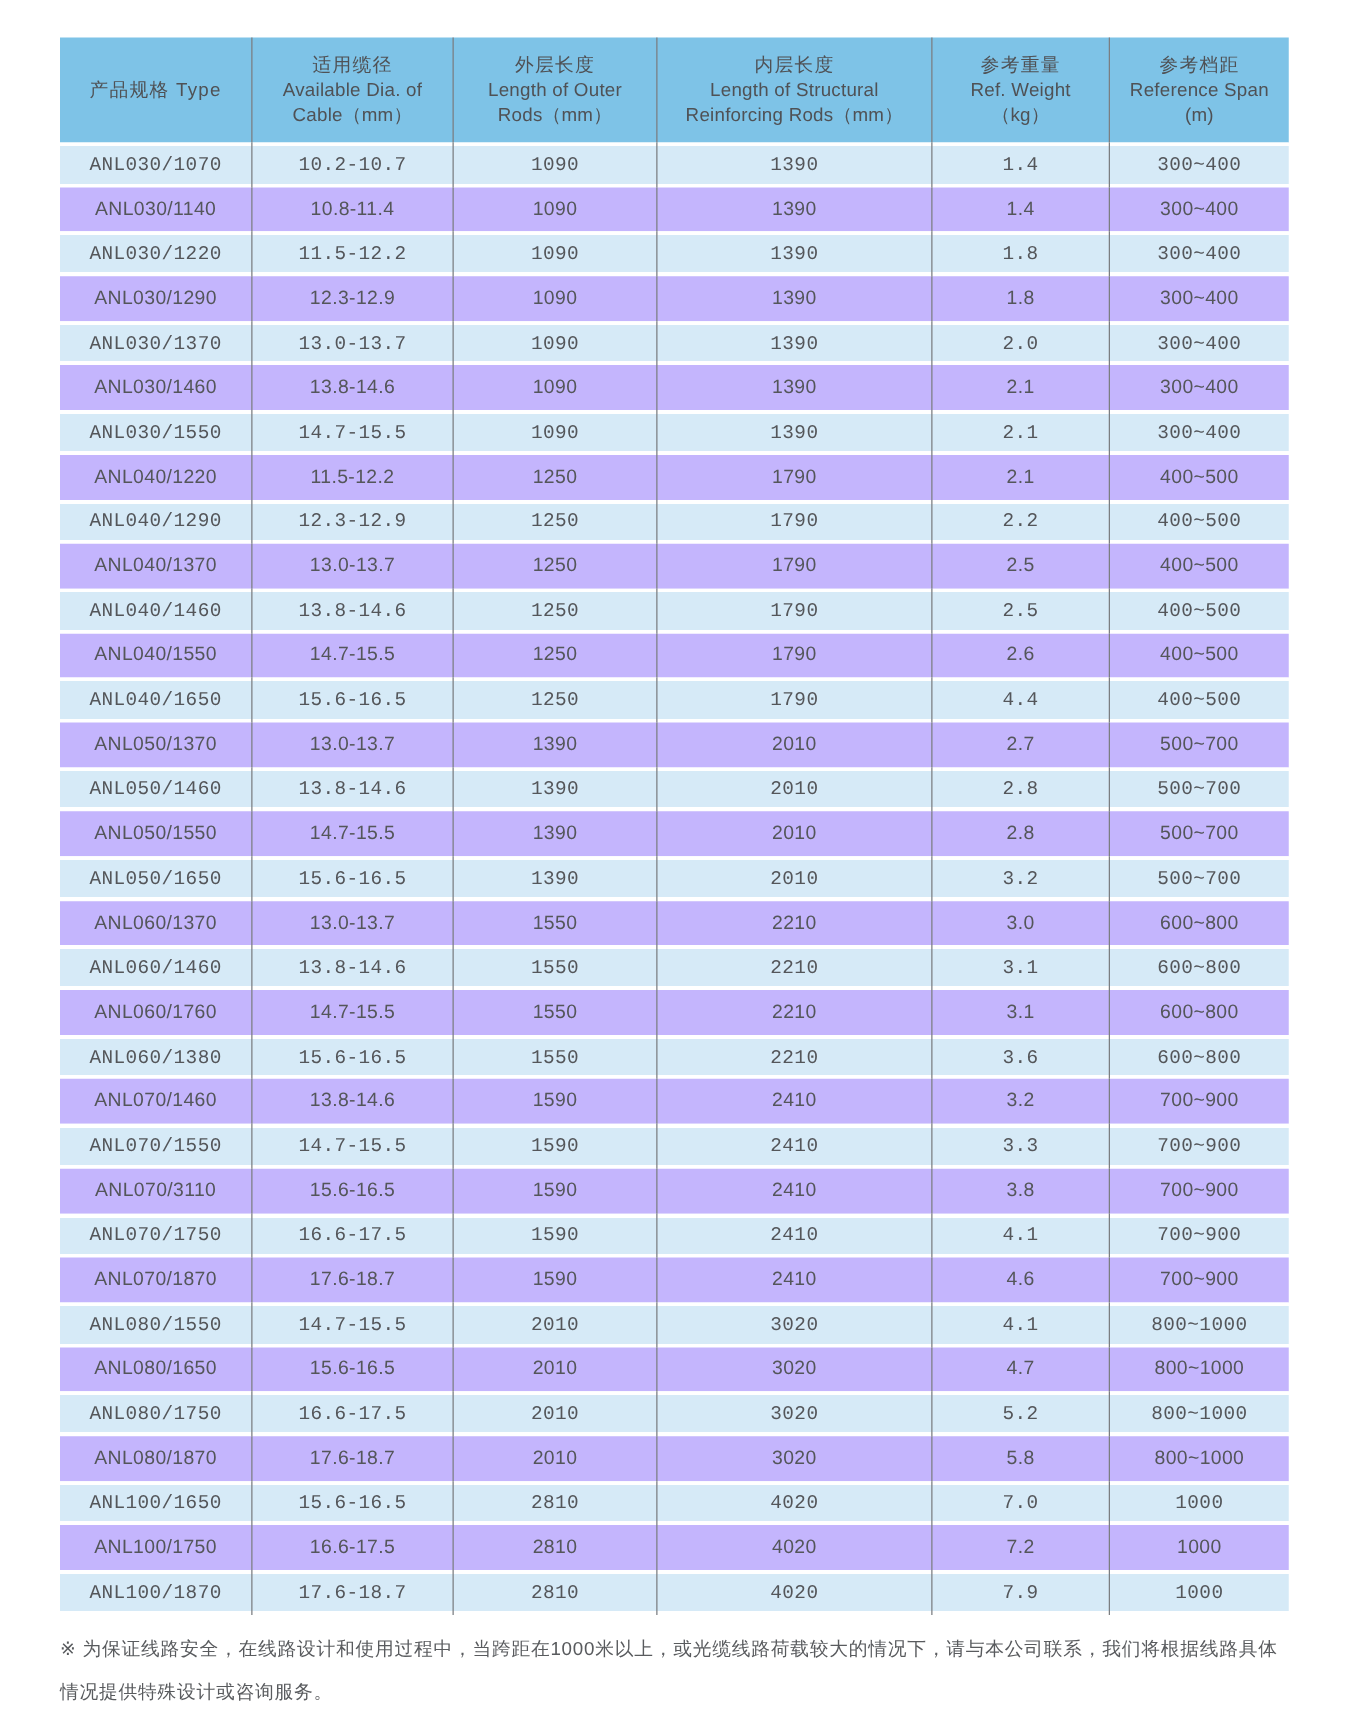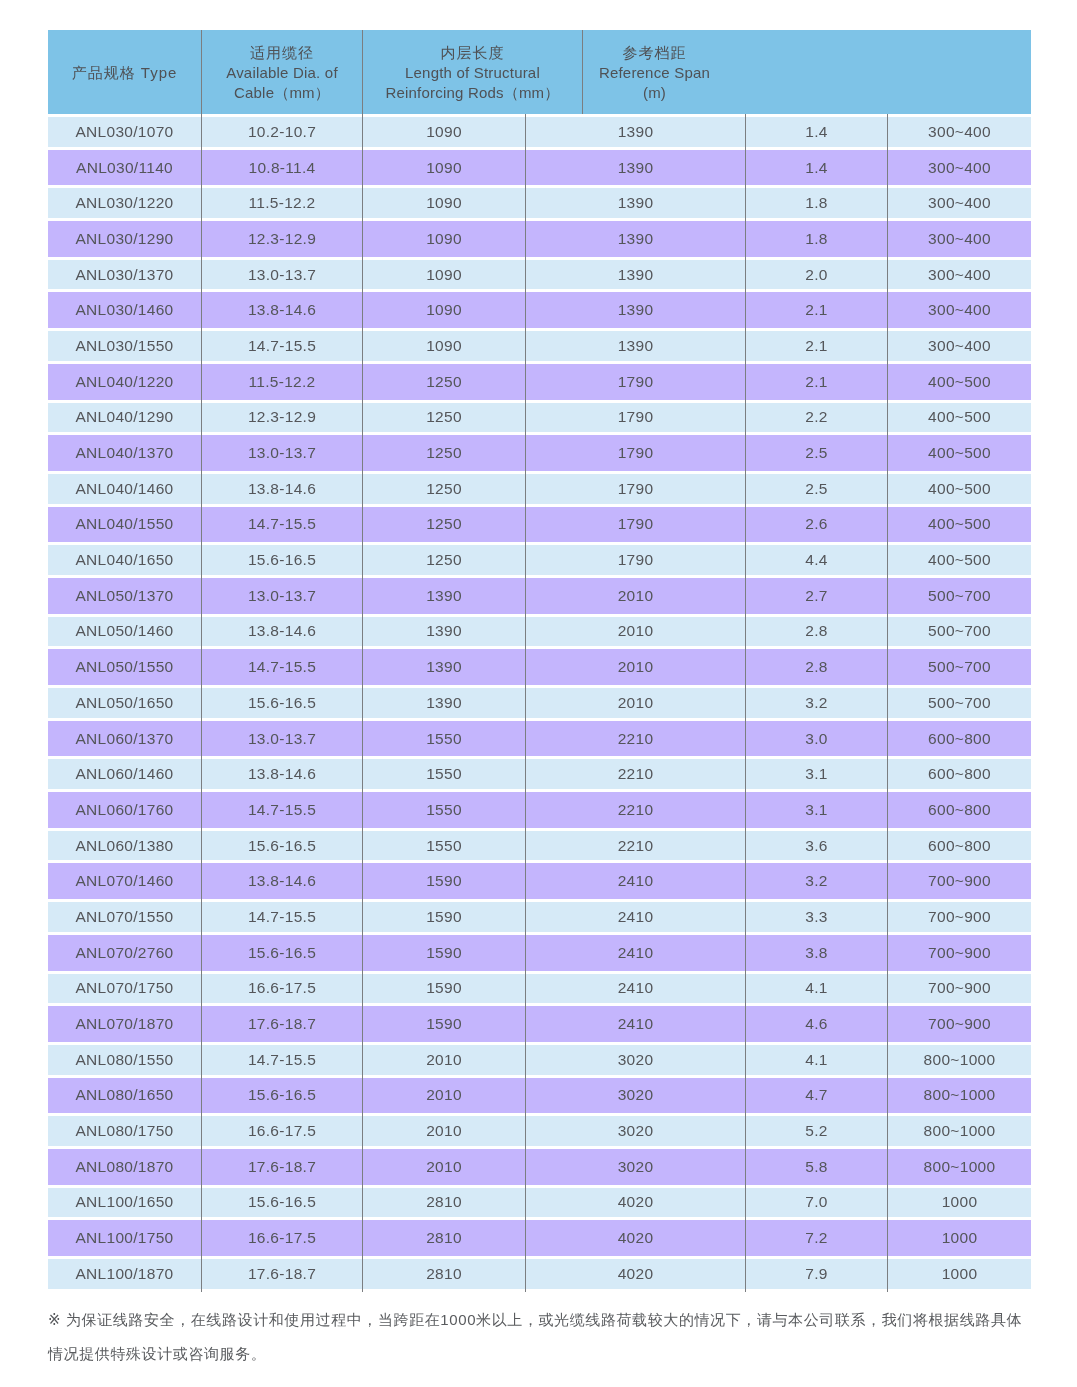--- a/index.html
+++ b/index.html
@@ -25,20 +25,21 @@
   }
   .row {
     display: flex;
     height: 35.7px;
   }
   .row.striped {
     background: linear-gradient(to bottom,
       #ffffff 0px, #ffffff 3px,
       #d6eaf7 3px, #d6eaf7 calc(100% - 3px),
       #ffffff calc(100% - 3px), #ffffff 100%);
+    font-family: Liberation Mono, monospace;
   }
   .row.plain {
     background: #c4b5fd;
   }
   .cell {
     display: flex;
     flex-direction: column;
     align-items: center;
     justify-content: center;
     text-align: center;
@@ -74,24 +75,34 @@
 <div class="table">
   <div class="header-row">
     <div class="cell c0 hcell">
       <div class="zh">产品规格 Type</div>
     </div>
     <div class="cell c1 hcell">
       <div class="zh">适用缆径</div>
       <div class="en">Available Dia. of</div>
       <div class="en">Cable（mm）</div>
     </div>
+    <div class="cell c2 hcell">
+      <div class="zh">外层长度</div>
+      <div class="en">Length of Outer</div>
+      <div class="en">Rods（mm）</div>
+    </div>
     <div class="cell c3 hcell">
       <div class="zh">内层长度</div>
       <div class="en">Length of Structural</div>
       <div class="en">Reinforcing Rods（mm）</div>
+    </div>
+    <div class="cell c4 hcell">
+      <div class="zh">参考重量</div>
+      <div class="en">Ref. Weight</div>
+      <div class="en">（kg）</div>
     </div>
     <div class="cell c5 hcell last">
       <div class="zh">参考档距</div>
       <div class="en">Reference Span</div>
       <div class="en">(m)</div>
     </div>
   </div>
   <div>
       <div class="row striped">
         <div class="cell c0">ANL030/1070</div>
@@ -271,21 +282,21 @@
       </div>
       <div class="row striped">
         <div class="cell c0">ANL070/1550</div>
         <div class="cell c1">14.7-15.5</div>
         <div class="cell c2">1590</div>
         <div class="cell c3">2410</div>
         <div class="cell c4">3.3</div>
         <div class="cell c5 last">700~900</div>
       </div>
       <div class="row plain">
-        <div class="cell c0">ANL070/2760</div>
+        <div class="cell c0">ANL070/3110</div>
         <div class="cell c1">15.6-16.5</div>
         <div class="cell c2">1590</div>
         <div class="cell c3">2410</div>
         <div class="cell c4">3.8</div>
         <div class="cell c5 last">700~900</div>
       </div>
       <div class="row striped">
         <div class="cell c0">ANL070/1750</div>
         <div class="cell c1">16.6-17.5</div>
         <div class="cell c2">1590</div>

